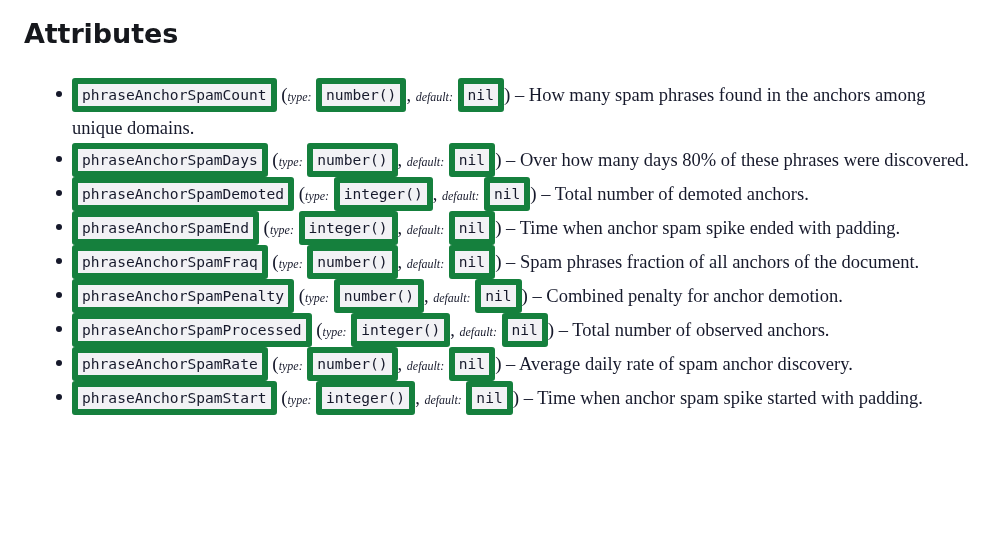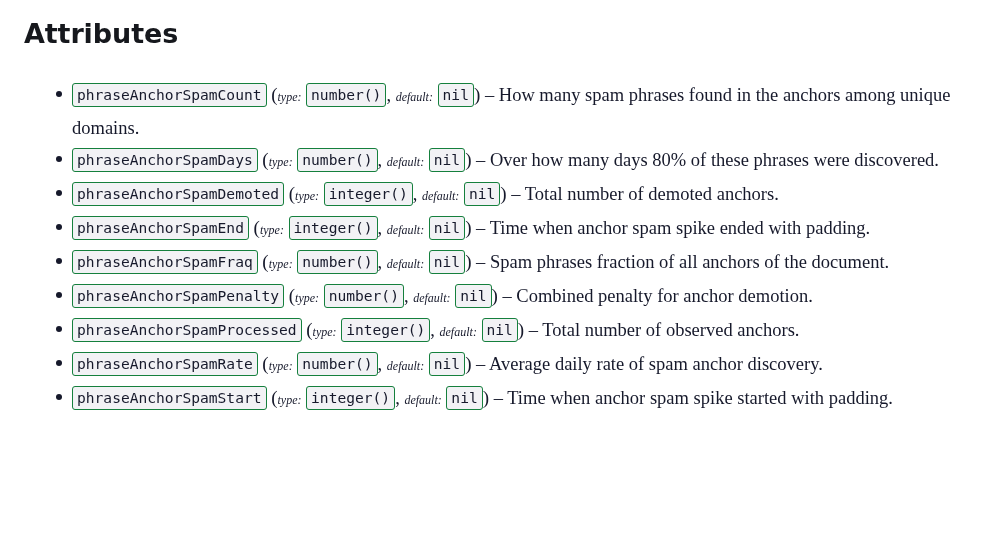--- a/index.html
+++ b/index.html
@@ -70,21 +70,21 @@
   .attr-list > .attr-item:not(:first-child) .attr-bullet {
     top: 12px;
   }
 
   
   .chip {
     font-family: "DejaVu Sans Mono", "Liberation Mono", monospace;
     font-size: 14.6px;
     line-height: 1;
     background: #f2f2f5;
-    border: 1px solid #15803d;
+    border: 6px solid #15803d;
     border-radius: 3px;
     padding: 2px 4px 3px 4px;
     color: #16192b;
     white-space: nowrap;
     vertical-align: 1px;
   }
 
   .meta {
     font-style: italic;
     font-size: 12px;

